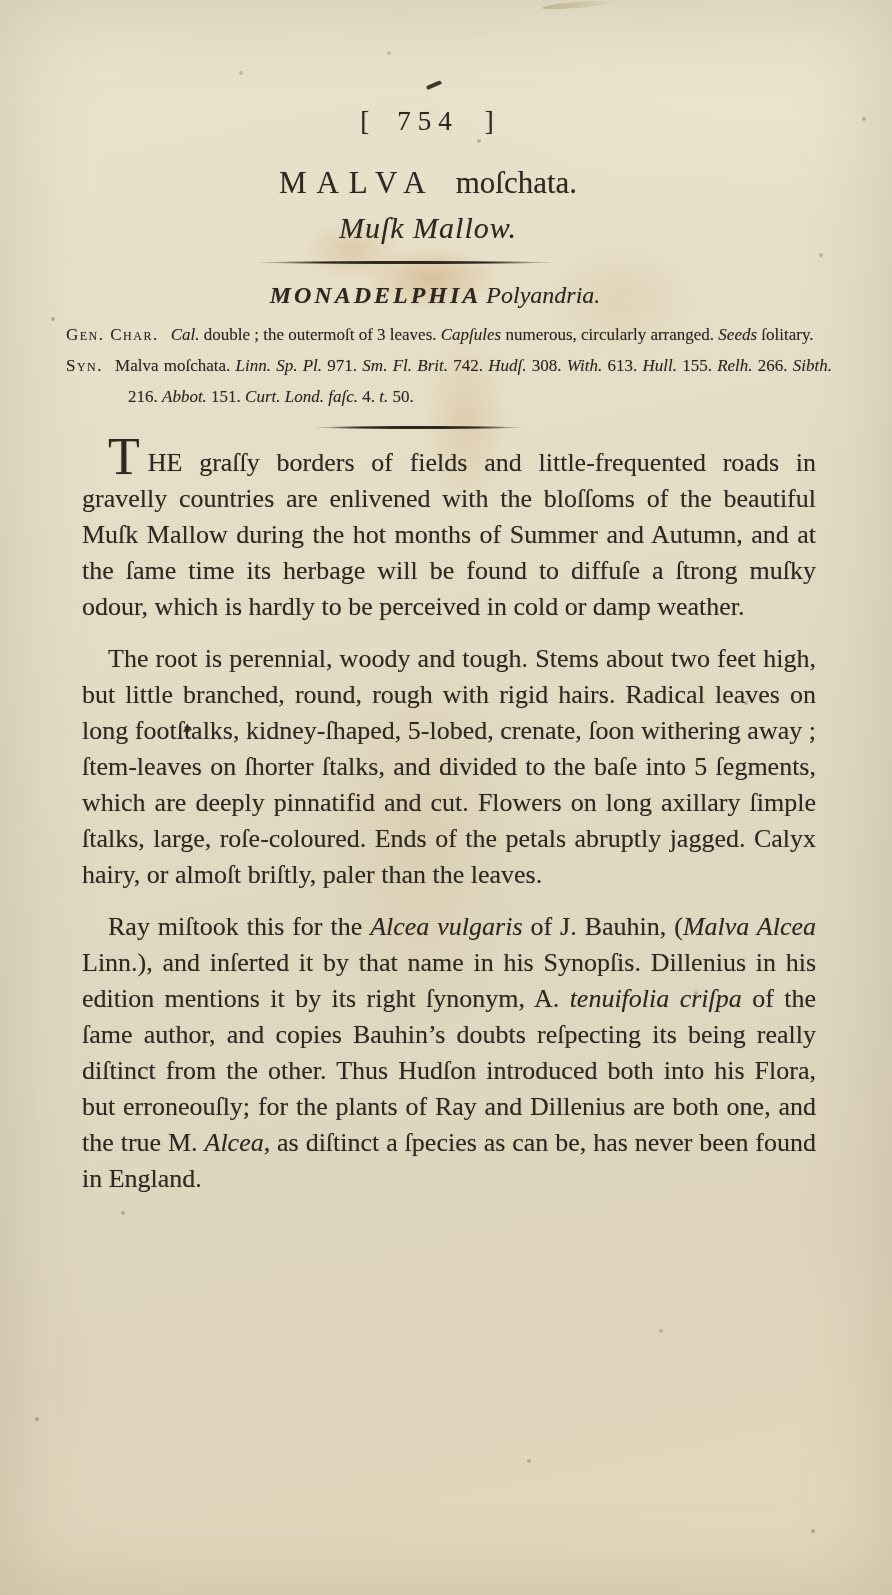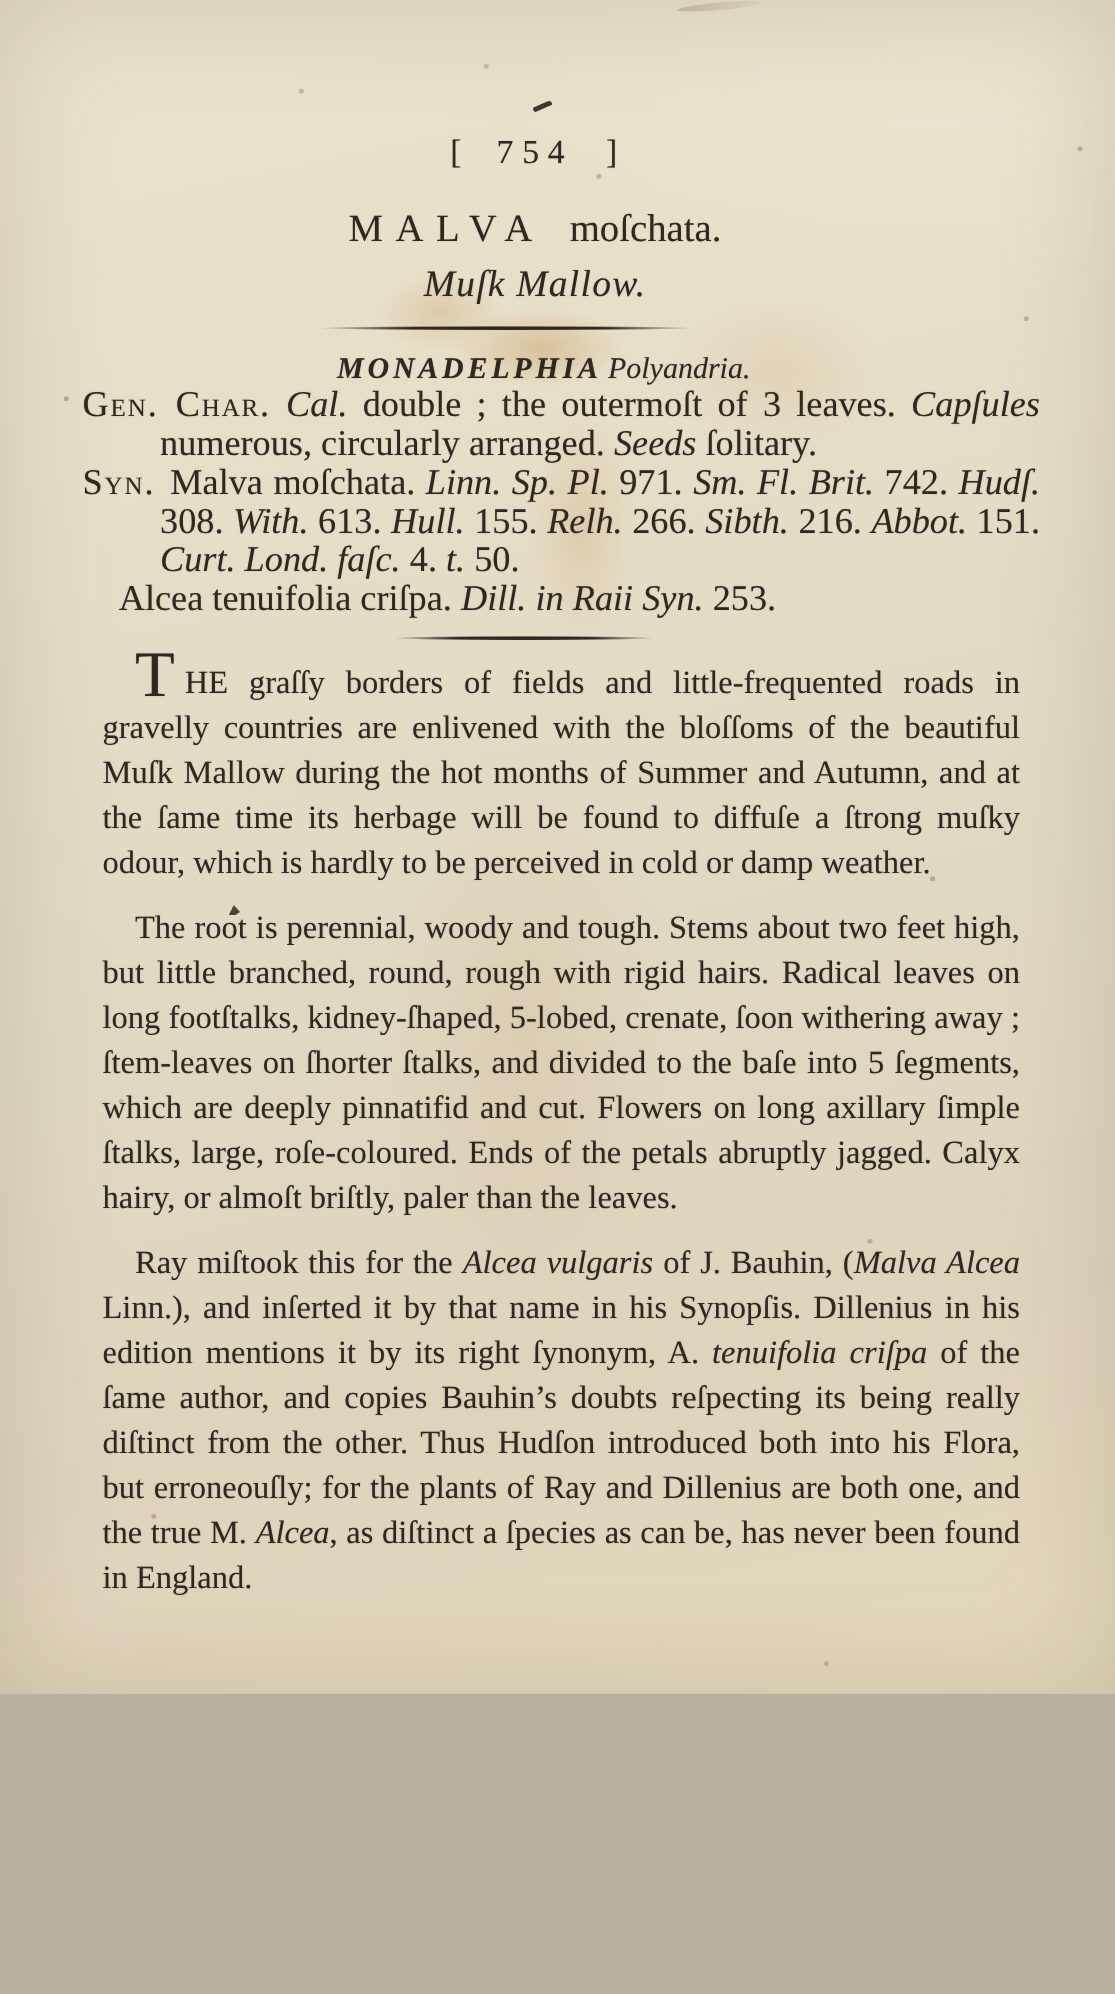--- a/index.html
+++ b/index.html
@@ -1,18 +1,18 @@
 <!DOCTYPE html>
 <html><head>
 <meta charset="utf-8">
 <style>
   html,body { margin:0; padding:0; background:#b8b0a0; }
   .page {
     position:relative;
-    width:892px; height:1355px;
+    width:892px; height:1595px;
     margin:0 auto;
     overflow:hidden;
     font-family:"Liberation Serif","DejaVu Serif",serif;
     color:#2f2821;
     background-color:#e3dcc5;
     background-image:
       radial-gradient(ellipse 95px 45px at 432px 278px, rgba(193,142,80,0.38), rgba(193,142,80,0) 72%),
       radial-gradient(ellipse 60px 130px at 465px 420px, rgba(193,142,80,0.22), rgba(193,142,80,0) 72%),
       radial-gradient(ellipse 70px 45px at 352px 250px, rgba(193,142,80,0.26), rgba(193,142,80,0) 72%),
       radial-gradient(ellipse 160px 300px at 420px 830px, rgba(178,138,82,0.13), rgba(178,138,82,0) 74%),
@@ -28,21 +28,21 @@
   .title .genus { letter-spacing:10px; }
   .title .species { margin-left:20px; }
   .common { margin-top:10px; font-size:30px; font-style:italic; letter-spacing:1px; }
   .content { position:relative; padding:0 60px 0 66px; }
   .rule { height:3px; background:radial-gradient(ellipse 50% 65% at center, #2e2821 55%, rgba(46,40,33,0) 100%); }
   .rule1 { width:300px; margin:16px 0 0 189px; }
   .rule2 { width:210px; margin:14px 0 0 248px; }
   .classline { margin-top:18px; font-size:24px; font-style:italic; text-align:center; position:relative; left:-14px; }
   .classline .classname { letter-spacing:3px;font-weight:bold; }
   .classline .ordername { margin-left:5px; }
-  .charsec { font-size:29px; line-height:31px; text-align:justify; }
+  .charsec { margin-top:10px; font-size:17px; line-height:31px; text-align:justify; }
   .charsec p { margin:0; }
   .hang { padding-left:62px; text-indent:-62px; }
   .sc { font-variant:small-caps; letter-spacing:1.5px; margin-right:12px; }
   .syn-extra { padding-left:62px; text-indent:-33px; }
   .bodysec { margin-top:12px; font-size:26px; line-height:36px; text-align:justify; }
   .bodysec p { margin:16px; }
   .p2, .p3 { text-indent:26px; }
   .dropcap { font-size:52px; line-height:0; position:relative; top:3px; margin:0 8px 0 26px; }
   i { font-style:italic; }
   .page, .page * { text-shadow:0 0 1px rgba(47,40,33,0.35); }
@@ -87,21 +87,20 @@
     <div class="rule rule1"></div>
 
     <div class="classline"><span class="classname">MONADELPHIA</span><span class="ordername">Polyandria.</span></div>
 
     <div class="charsec">
       <p class="hang"><span class="sc">Gen. Char.</span><i>Cal.</i><span> double ; the outermoſt of 3 leaves. </span><i>Capſules</i><span> numerous, circularly arranged.  </span><i>Seeds</i><span> ſolitary.</span></p>
 
 
       <p class="hang"><span class="sc">Syn.</span><span>Malva moſchata.  </span><i>Linn. Sp. Pl.</i><span> 971.  </span><i>Sm. Fl. Brit.</i><span> 742.  </span><i>Hudſ.</i><span> 308.  </span><i>With.</i><span> 613.  </span><i>Hull.</i><span> 155.  </span><i>Relh.</i><span> 266.  </span><i>Sibth.</i><span> 216.  </span><i>Abbot.</i><span> 151.  </span><i>Curt. Lond. faſc.</i><span> 4. </span><i>t.</i><span> 50.</span></p>
 
-      <p class="syn-extra"><span>Alcea tenuifolia criſpa.  </span><i>Dill. in Raii Syn.</i><span> 253.</span></p>
 
     </div>
 
     <div class="rule rule2"></div>
 
     <div class="bodysec">
       <p class="p1"><span class="dropcap">T</span><span>HE graſſy borders of fields and little-frequented roads in gravelly countries are enlivened with the bloſſoms of the beautiful Muſk Mallow during the hot months of Summer and Autumn, and at the ſame time its herbage will be found to diffuſe a ſtrong muſky odour, which is hardly to be perceived in cold or damp weather.</span></p>
       <p class="p2">The root is perennial, woody and tough.  Stems about two feet high, but little branched, round, rough with rigid hairs. Radical leaves on long footſtalks, kidney-ſhaped, 5-lobed, crenate, ſoon withering away ; ſtem-leaves on ſhorter ſtalks, and divided to the baſe into 5 ſegments, which are deeply pinnatifid and cut.  Flowers on long axillary ſimple ſtalks, large, roſe-coloured.  Ends of the petals abruptly jagged.  Calyx hairy, or almoſt briſtly, paler than the leaves.</p>
       <p class="p3"><span>Ray miſtook this for the </span><i>Alcea vulgaris</i><span> of J. Bauhin, (</span><i>Malva Alcea</i><span> Linn.), and inſerted it by that name in his Synopſis. Dillenius in his edition mentions it by its right ſynonym, A. </span><i>tenuifolia criſpa</i><span> of the ſame author, and copies Bauhin’s doubts reſpecting its being really diſtinct from the other.  Thus Hudſon introduced both into his Flora, but erroneouſly; for the plants of Ray and Dillenius are both one, and the true M. </span><i>Alcea</i><span>, as diſtinct a ſpecies as can be, has never been found in England.</span></p>
     </div>

